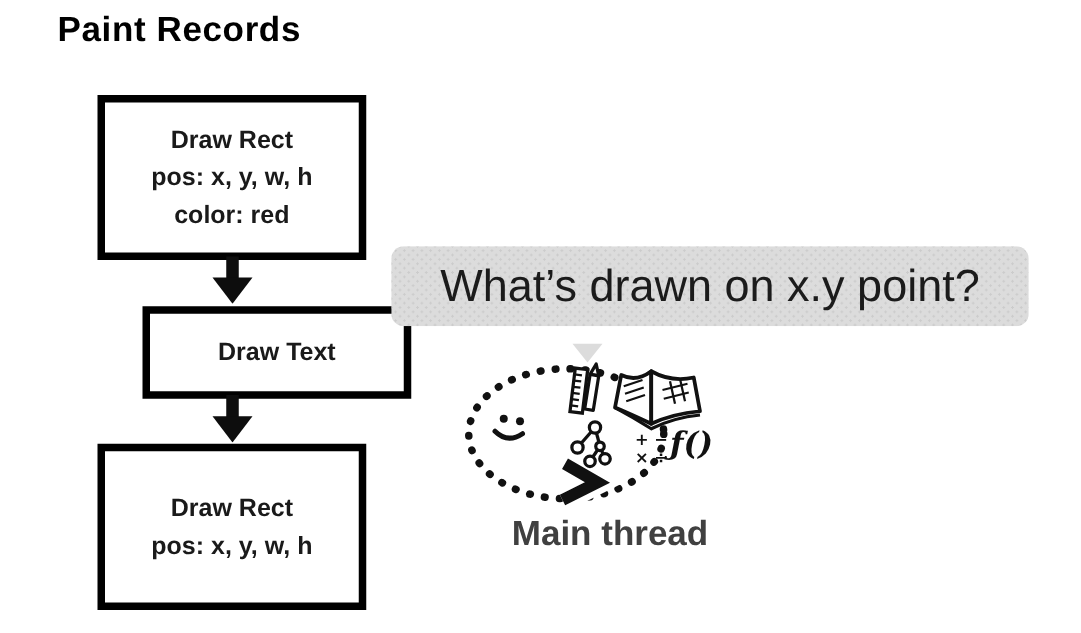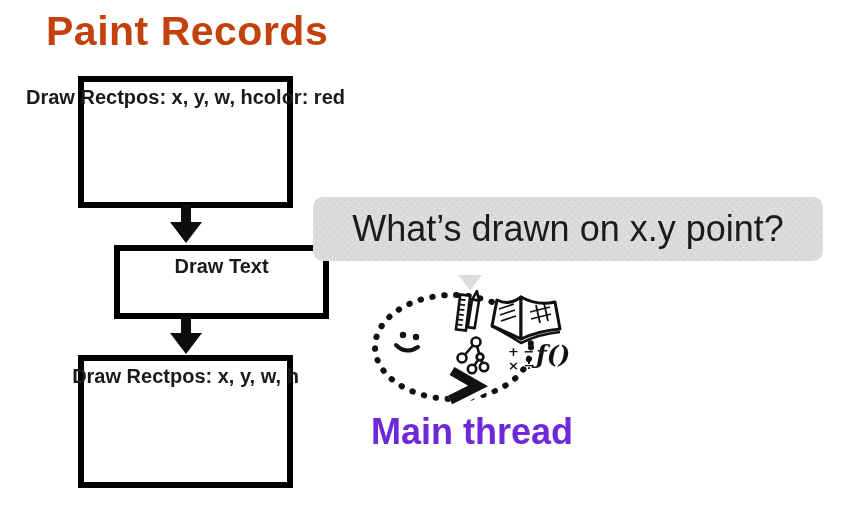--- a/index.html
+++ b/index.html
@@ -2,28 +2,28 @@
 <html><head>
 <meta charset="utf-8">
 <style>
   html,body{margin:0;padding:0;background:#ffffff;}
   #canvas{
     position:relative;width:865px;height:506px;background:#ffffff;overflow:hidden;
     font-family:"Liberation Sans",sans-serif;color:#161616;
   }
   .page-title{
     position:absolute;left:46px;top:8px;
-    font-size:41px;font-weight:800;letter-spacing:0.5px;color:#c2410c;
+    font-size:28px;font-weight:800;letter-spacing:0.5px;color:#000000;
     white-space:nowrap;
   }
   
   .flowbox{
     position:absolute;left:78px;width:215px;box-sizing:border-box;
     border:6px solid #000;background:#fff;
-    display:flex;flex-direction:row;align-items:flex-start;justify-content:center;
+    display:flex;flex-direction:column;align-items:center;justify-content:center;
     text-align:center;
   }
   .flowbox span{
     font-size:20px;font-weight:700;line-height:30px;color:#1a1a1a;white-space:nowrap;
   }
   #box1{top:76px;height:132px;}
   #box2{top:245px;height:74px;margin-left:36px;}
   #box3{top:355px;height:133px;}
   .flow-arrow{position:absolute;left:168px;width:36px;height:38px;}
   #arrow1{top:205px;}
@@ -40,22 +40,22 @@
   .bubble-text{
     font-size:36px;font-weight:400;color:#1b1b1b;white-space:nowrap;
   }
   .bubble-tail{
     position:absolute;left:458px;top:275px;width:0;height:0;
     border-left:12px solid transparent;border-right:12px solid transparent;
     border-top:15px solid #dcdcdc;
   }
   .doodle{position:absolute;left:358px;top:281px;width:232px;height:128px;}
   .main-thread-label{
-    position:absolute;left:356px;top:411px;width:232px;text-align:center;
-    font-size:36px;font-weight:700;color:#6d28d9;white-space:nowrap;
+    position:absolute;left:372px;top:411px;width:232px;text-align:center;
+    font-size:28px;font-weight:700;color:#404040;white-space:nowrap;
   }
 </style>
 </head>
 <body>
 
 <div id="canvas">
 
   <div class="page-title">Paint Records</div>
 
   <div class="flowbox" id="box1">

